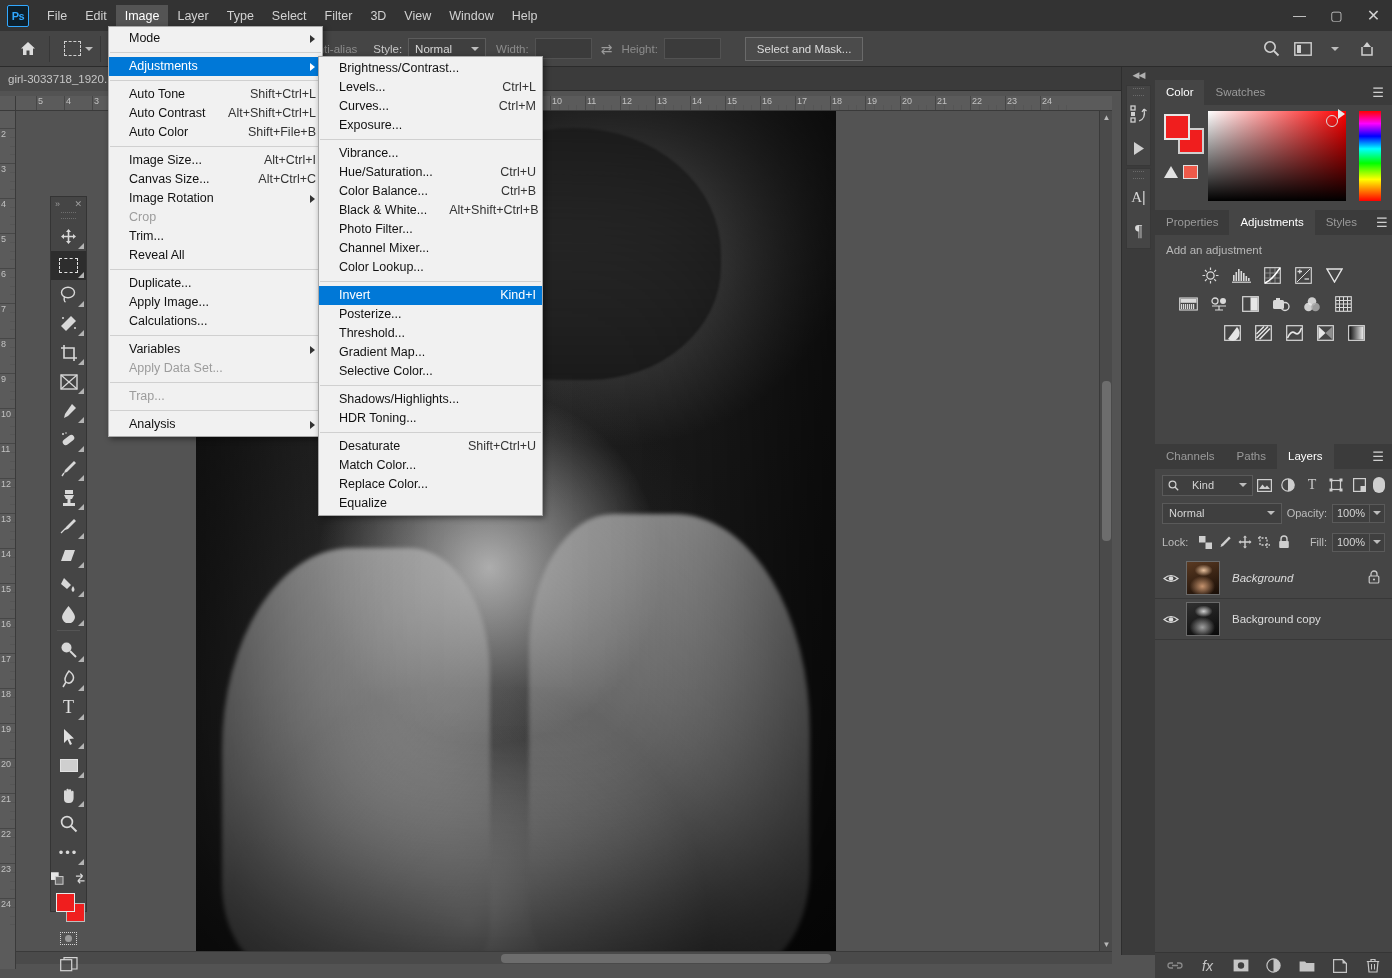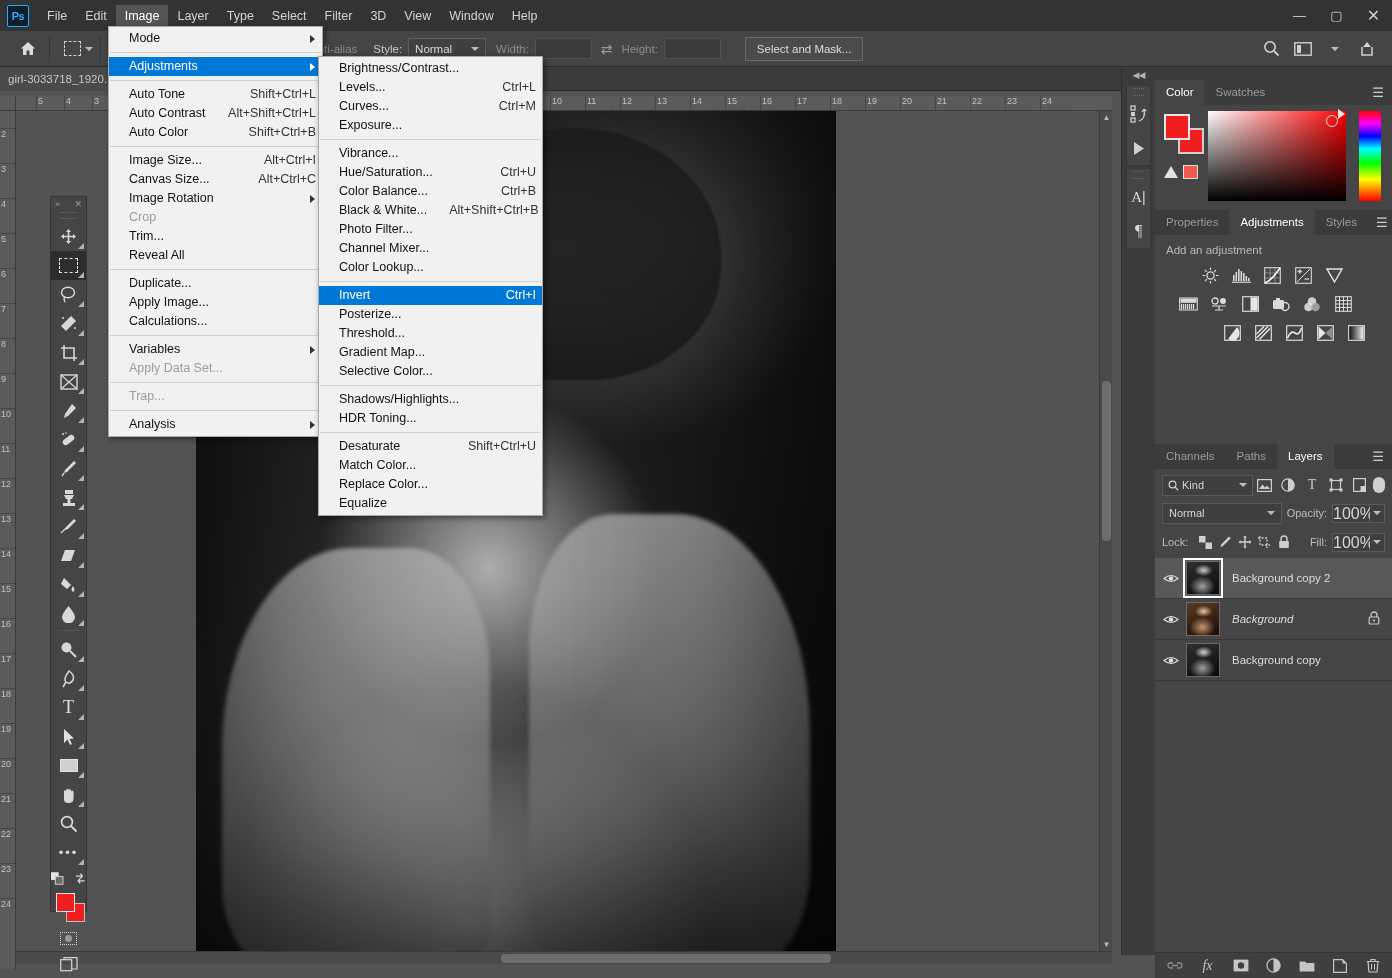--- a/index.html
+++ b/index.html
@@ -231,32 +231,32 @@
   .adj-title{ color:#b8b8b8;font-size:11.5px;margin-bottom:9px; }
   .adj-row{ display:flex;gap:9px;margin-bottom:9px;padding-left:33px; }
   .adj-row.r2{ padding-left:33px; }
   .adj-ic{ width:22px;height:20px;display:flex;align-items:center;justify-content:center;color:#d6d6d6; }
 
   
   .layers-top{ background:#454545;padding:5px 7px 0 7px; }
   .filter-row{ display:flex;align-items:center;gap:0px;height:22px;margin-bottom:6px; }
   .kind-select{
     width:92px;height:21px;background:#3f3f3f;border:1px solid #5a5a5a;color:#d5d5d5;
-    display:flex;align-items:center;padding:0 5px;font-size:11px;gap:3px;
+    display:flex;align-items:center;padding:0 5px;font-size:11px;gap:13px;
   }
   .kind-select .cv{ margin-left:auto; }
   .fl-ic{ width:24px;height:21px;display:flex;align-items:center;justify-content:center;color:#cbcbcb;font-size:12px; }
   .fl-toggle{ width:12px;height:16px;border-radius:6px;background:#cfcfcf;margin-left:2px; }
   .blend-row{ display:flex;align-items:center;height:22px;margin-bottom:6px;gap:5px; }
   .blend-select{
     width:122px;height:21px;background:#3f3f3f;border:1px solid #5a5a5a;color:#d5d5d5;
     display:flex;align-items:center;padding:0 6px;font-size:11px;justify-content:space-between;
   }
   .lbl{ color:#bdbdbd;font-size:11px;white-space:nowrap; }
-  .num-box{ width:38px;height:19px;background:#3f3f3f;border:1px solid #5a5a5a;color:#d5d5d5;font-size:16px;text-align:center;line-height:17px;}
+  .num-box{ width:38px;height:19px;background:#3f3f3f;border:1px solid #5a5a5a;color:#d5d5d5;font-size:11px;text-align:center;line-height:17px;}
   .num-cv{ width:15px;height:19px;border:1px solid #5a5a5a;border-left:none;background:#3f3f3f;display:flex;align-items:center;justify-content:center;}
   .lock-row{ display:flex;align-items:center;height:24px;gap:0px; }
   .lock-ic{ width:22px;height:21px;display:flex;align-items:center;justify-content:center;color:#cfcfcf;font-size:12px;}
 
   .layer-list{ margin-top:4px; }
   .layer-row{
     height:41px;display:flex;align-items:center;border-bottom:1px solid #383838;background:#454545;
   }
   .layer-row.sel{ background:#585858; }
   .eye{ width:31px;display:flex;align-items:center;justify-content:center;color:#d6d6d6;font-size:12px; }
@@ -1096,32 +1096,20 @@
         <div style="display:flex;">
           <div class="num-box">100%</div>
           <div class="num-cv">
               <span class="caret"></span>
             </div>
         </div>
       </div>
     </div>
 
     <div class="layer-list">
-      <div class="layer-row sel">
-        <div class="eye">
-          <svg width="16" height="11" viewBox="0 0 16 11">
-              <path d="M1 5.5 Q8 -0.5 15 5.5 Q8 11.5 1 5.5 Z" fill="none" stroke="#dcdcdc" stroke-width="1.2"></path>
-              <circle cx="8" cy="5.5" r="2.3" fill="#dcdcdc"></circle>
-            </svg>
-        </div>
-        <div class="thumb-box active">
-            <div class="th-img"></div>
-          </div>
-        <div class="layer-name">Background copy 2</div>
-      </div>
       <div class="layer-row">
         <div class="eye">
           <svg width="16" height="11" viewBox="0 0 16 11">
               <path d="M1 5.5 Q8 -0.5 15 5.5 Q8 11.5 1 5.5 Z" fill="none" stroke="#dcdcdc" stroke-width="1.2"></path>
               <circle cx="8" cy="5.5" r="2.3" fill="#dcdcdc"></circle>
             </svg>
         </div>
         <div class="thumb-box">
             <div class="th-img color"></div>
           </div>
@@ -1148,21 +1136,21 @@
       </div>
     </div>
 
     <div class="layers-bottom">
       <div class="lb-ic dim">
         <svg width="16" height="11" viewBox="0 0 16 11">
             <path d="M6 3 H3.5 a2.5 2.5 0 0 0 0 5 H6 M10 3 H12.5 a2.5 2.5 0 0 1 0 5 H10 M5 5.5 H11" fill="none" stroke="#8a8a8a" stroke-width="1.3"></path>
           </svg>
       </div>
       <div class="lb-ic">
-          <span style="font-family:Liberation Serif, serif;font-style:italic;font-size:14px;">fx</span>
+          <span style="font-family:Liberation Sans, sans-serif;font-style:italic;font-size:14px;">fx</span>
         </div>
       <div class="lb-ic">
         <svg width="16" height="13" viewBox="0 0 16 13">
             <rect x="0.6" y="0.6" width="14.8" height="11.8" fill="#c5c5c5"></rect>
             <circle cx="8" cy="6.5" r="3.2" fill="#3f3f3f"></circle>
           </svg>
       </div>
       <div class="lb-ic">
         <svg width="15" height="15" viewBox="0 0 15 15">
             <circle cx="7.5" cy="7.5" r="6.6" fill="none" stroke="#c5c5c5" stroke-width="1.2"></circle>
@@ -1207,21 +1195,21 @@
       <div class="mi">
         <span>Auto Tone</span>
         <span class="sc">Shift+Ctrl+L</span>
       </div>
       <div class="mi">
         <span>Auto Contrast</span>
         <span class="sc">Alt+Shift+Ctrl+L</span>
       </div>
       <div class="mi">
         <span>Auto Color</span>
-        <span class="sc">Shift+Ctrl+B</span>
+        <span class="sc">Shift+File+B</span>
       </div>
       <div class="msep"></div>
       <div class="mi">
         <span>Image Size...</span>
         <span class="sc">Alt+Ctrl+I</span>
       </div>
       <div class="mi">
         <span>Canvas Size...</span>
         <span class="sc">Alt+Ctrl+C</span>
       </div>
@@ -1303,21 +1291,21 @@
       </div>
       <div class="mi">
         <span>Channel Mixer...</span>
       </div>
       <div class="mi">
         <span>Color Lookup...</span>
       </div>
       <div class="msep"></div>
       <div class="mi hl">
         <span>Invert</span>
-        <span class="sc">Ctrl+I</span>
+        <span class="sc">Kind+I</span>
       </div>
       <div class="mi">
         <span>Posterize...</span>
       </div>
       <div class="mi">
         <span>Threshold...</span>
       </div>
       <div class="mi">
         <span>Gradient Map...</span>
       </div>

